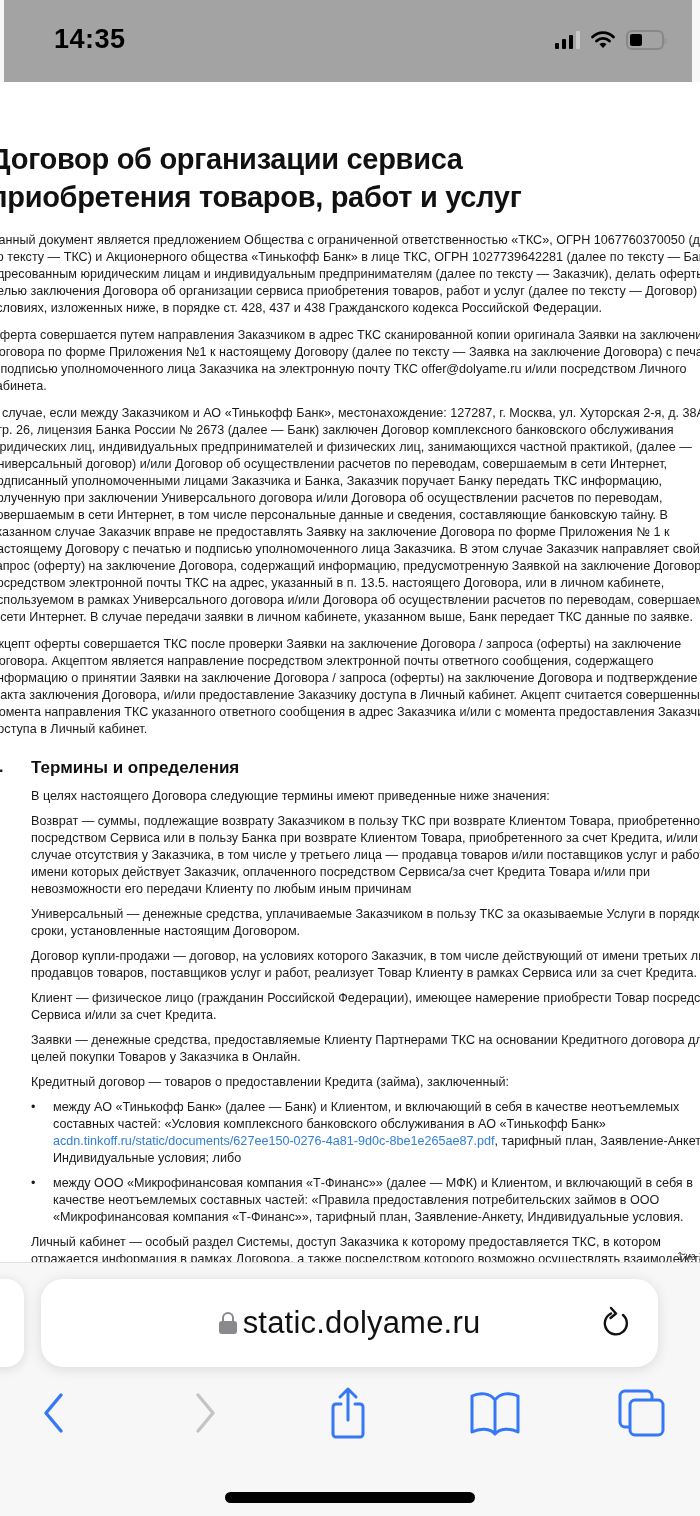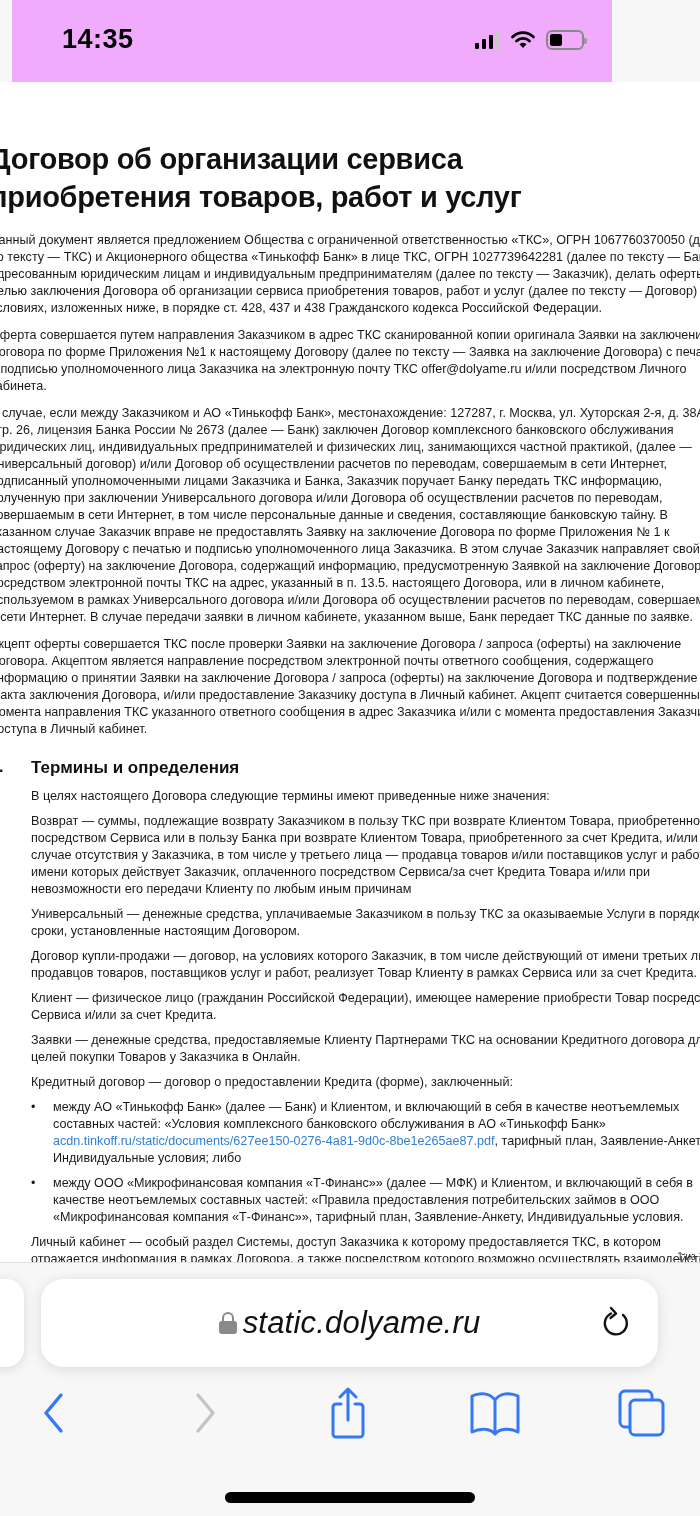--- a/index.html
+++ b/index.html
@@ -1,19 +1,19 @@
 <!DOCTYPE html>
 <html><head>
 <meta charset="utf-8">
 <style>
   * { box-sizing: border-box; margin: 0; padding: 0; }
   html, body { width: 700px; height: 1516px; overflow: hidden; background: #f7f7f7; }
   body { position: relative; font-family: "Liberation Sans", sans-serif; color: #111; }
 
-  .status-bar { position: absolute; top: 0; left: 12px; width: 600px; height: 82px; background: #f0abfc; }
+  .status-bar { position: absolute; top: 0; left: 4px; width: 688px; height: 82px; background: #a3a3a3; }
   .status-time { position: absolute; left: 50px; top: 24px; font-size: 27px; font-weight: 600; letter-spacing: 0.5px; color: #000; }
   .status-icons { position: absolute; right: 28px; top: 30px; display: flex; align-items: center; gap: 10px; }
   .signal { display: flex; align-items: flex-end; gap: 3px; height: 18px; }
   .signal span { width: 4px; background: #000; border-radius: 1px; }
   .signal span:nth-child(1) { height: 6px; }
   .signal span:nth-child(2) { height: 10px; }
   .signal span:nth-child(3) { height: 14px; }
   .signal span:nth-child(4) { height: 18px; background: #c8c8c8; }
   .battery { width: 38px; height: 20px; border: 2px solid #888; border-radius: 6px; position: relative; padding: 2px; }
   .battery::after { content: ""; position: absolute; right: -5px; top: 6px; width: 3px; height: 6px; background: #999; border-radius: 0 2px 2px 0; }
@@ -31,21 +31,21 @@
   .term { font-weight: 400; }
   .bullets { list-style: none; margin-top: 8px; }
   .bullets li { position: relative; padding-left: 22px; font-size: 12.6px; line-height: 17px; color: #1a1a1a; margin-top: 8px; }
   .bullets li::before { content: "•"; position: absolute; left: 0; top: 0; }
   .link { color: #2f7fd4; text-decoration: none; margin-top: 34px; }
   .page-counter { position: absolute; right: -4px; bottom: 0; font-size: 10px; color: #333; }
 
   .bottom-bar { position: absolute; left: 0; top: 1262px; width: 700px; height: 254px; background: #f7f7f7; border-top: 1px solid #e2e2e2; }
   .tab-peek { position: absolute; left: -20px; top: 16px; width: 44px; height: 88px; background: #fff; border-radius: 18px; box-shadow: 0 2px 12px rgba(0,0,0,0.12); }
   .url-bar { position: absolute; left: 41px; top: 16px; width: 617px; height: 88px; background: #fff; border-radius: 22px; box-shadow: 0 2px 14px rgba(0,0,0,0.12); display: flex; align-items: center; justify-content: center; }
-  .url-content { display: flex; align-items: center; gap: 6px; font-style: italic; }
+  .url-content { display: flex; align-items: center; gap: 6px; }
   .lock { position: relative; width: 18px; height: 22px; }
   .lock-shackle { position: absolute; left: 3px; top: 0; width: 12px; height: 12px; border: 2.5px solid #8a8a8e; border-bottom: none; border-radius: 6px 6px 0 0; }
   .lock-body { position: absolute; left: 0; top: 9px; width: 18px; height: 13px; background: #8a8a8e; border-radius: 3px; }
   .url-text { font-size: 31px; color: #111; letter-spacing: 0.2px; }
   .reload { position: absolute; right: 24px; top: 26px; width: 36px; height: 36px; }
 
   .toolbar { position: absolute; left: 0; top: 110px; width: 700px; height: 80px; }
   .tb-btn { position: absolute; top: 10px; width: 60px; height: 60px; display: flex; align-items: center; justify-content: center; }
   .home-indicator { position: absolute; left: 225px; top: 229px; width: 250px; height: 11px; background: #000; border-radius: 6px; }
 </style>
@@ -83,21 +83,21 @@
     <div class="section">
       <span class="section-num">1.</span>
       <h2 class="section-title">Термины и определения</h2>
       <p class="para">В целях настоящего Договора следующие термины имеют приведенные ниже значения:</p>
 
       <p class="para"><span class="term">Возврат</span><span> — суммы, подлежащие возврату Заказчиком в пользу ТКС при возврате Клиентом Товара, приобретенного посредством Сервиса или в пользу Банка при возврате Клиентом Товара, приобретенного за счет Кредита, и/или в случае отсутствия у Заказчика, в том числе у третьего лица — продавца товаров и/или поставщиков услуг и работ, от имени которых действует Заказчик, оплаченного посредством Сервиса/за счет Кредита Товара и/или при невозможности его передачи Клиенту по любым иным причинам</span></p>
       <p class="para"><span class="term">Универсальный</span><span> — денежные средства, уплачиваемые Заказчиком в пользу ТКС за оказываемые Услуги в порядке и в сроки, установленные настоящим Договором.</span></p>
       <p class="para"><span class="term">Договор купли-продажи</span><span> — договор, на условиях которого Заказчик, в том числе действующий от имени третьих лиц-продавцов товаров, поставщиков услуг и работ, реализует Товар Клиенту в рамках Сервиса или за счет Кредита.</span></p>
       <p class="para"><span class="term">Клиент</span><span> — физическое лицо (гражданин Российской Федерации), имеющее намерение приобрести Товар посредством Сервиса и/или за счет Кредита.</span></p>
       <p class="para"><span class="term">Заявки</span><span> — денежные средства, предоставляемые Клиенту Партнерами ТКС на основании Кредитного договора для целей покупки Товаров у Заказчика в Онлайн.</span></p>
-      <p class="para"><span class="term">Кредитный договор</span><span> — договор о предоставлении Кредита (форме), заключенный:</span></p>
+      <p class="para"><span class="term">Кредитный договор</span><span> — товаров о предоставлении Кредита (займа), заключенный:</span></p>
 
       <ul class="bullets">
         <li><span>между АО «Тинькофф Банк» (далее — Банк) и Клиентом, и включающий в себя в качестве неотъемлемых составных частей: «Условия комплексного банковского обслуживания в АО «Тинькофф Банк» </span><a class="link">acdn.tinkoff.ru/static/documents/627ee150-0276-4a81-9d0c-8be1e265ae87.pdf</a><span>, тарифный план, Заявление-Анкету, Индивидуальные условия; либо</span></li>
         <li><span>между ООО «Микрофинансовая компания «Т-Финанс»» (далее — МФК) и Клиентом, и включающий в себя в качестве неотъемлемых составных частей: «Правила предоставления потребительских займов в ООО «Микрофинансовая компания «Т-Финанс»», тарифный план, Заявление-Анкету, Индивидуальные условия.</span></li>
       </ul>
 
       <p class="para"><span class="term">Личный кабинет</span><span> — особый раздел Системы, доступ Заказчика к которому предоставляется ТКС, в котором отражается информация в рамках Договора, а также посредством которого возможно осуществлять взаимодействие ТКС и Заказчика, включая обмен информацией и направление документов в рамках Договора.</span></p>
     </div>
   </div>
   <div class="page-counter">1 из 1</div>

